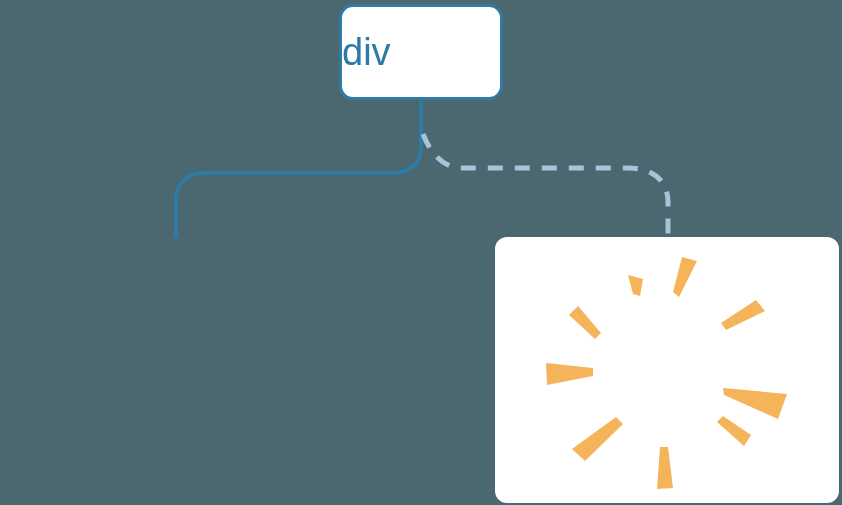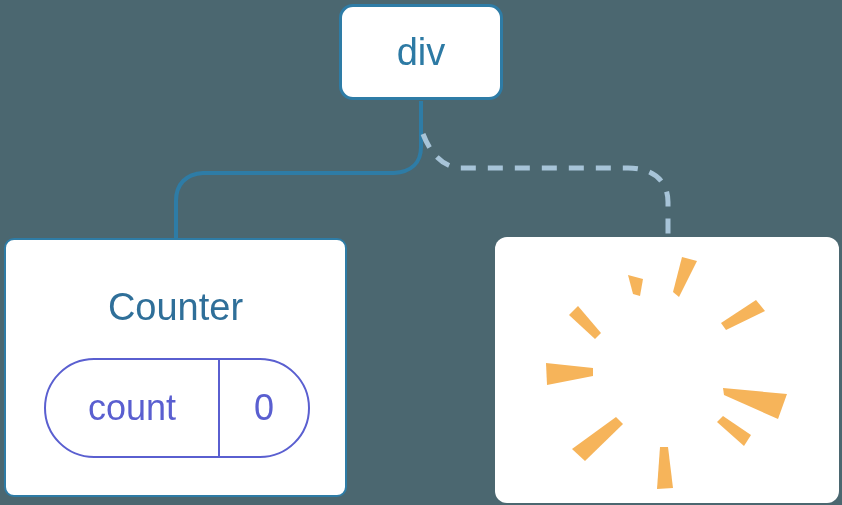--- a/index.html
+++ b/index.html
@@ -23,21 +23,21 @@
   .node-root {
     position: absolute;
     left: 339px; top: 4px;
     width: 164px; height: 96px;
     background: #ffffff;
     border: 3px solid #2e7ca6;
     border-radius: 14px;
     box-sizing: border-box;
     display: flex;
     align-items: center;
-    justify-content: center;
+    justify-content: flex-start;
   }
   .node-root .label {
     color: #2d7aa4;
     font-size: 38px;
     font-weight: 500;
     line-height: 1;
   }
   .card {
     position: absolute;
     background: #ffffff;
@@ -102,27 +102,20 @@
 
   <svg class="connector-layer" viewBox="0 0 842 505" xmlns="http://www.w3.org/2000/svg" aria-hidden="true">
     <path d="M 421 101 L 421 147 C 421 163 411 172 394 173 L 203 173 C 186 174 176 184 176 201 L 176 238" fill="none" stroke="#2e7ca6" stroke-width="4" stroke-linejoin="round"></path>
     <path d="M 423 134 C 430 152 441 166 459 168 L 628 168 C 653 168 668 181 668 202 L 668 237" fill="none" stroke="#a7c4d8" stroke-width="5" stroke-dasharray="15 12"></path>
   </svg>
 
   <div class="node-root">
     <span class="label">div</span>
   </div>
 
-  <div class="card card-counter">
-    <div class="title">Counter</div>
-    <div class="state-pill">
-      <div class="pill-key">count</div>
-      <div class="pill-value">0</div>
-    </div>
-  </div>
 
   <div class="card card-removed">
     <svg class="poof" viewBox="0 0 344 266" xmlns="http://www.w3.org/2000/svg" aria-hidden="true">
       <g fill="#f6b45a">
         <polygon points="187,20 202,24 184,60 178,55"></polygon>
         <polygon points="133,38 148,42 145,59 138,57"></polygon>
         <polygon points="74,78 83,69 106,96 100,102"></polygon>
         <polygon points="51,126 52,148 98,139 98,131"></polygon>
         <polygon points="261,63 270,74 231,93 226,86"></polygon>
         <polygon points="228,151 292,157 283,182 229,158"></polygon>

